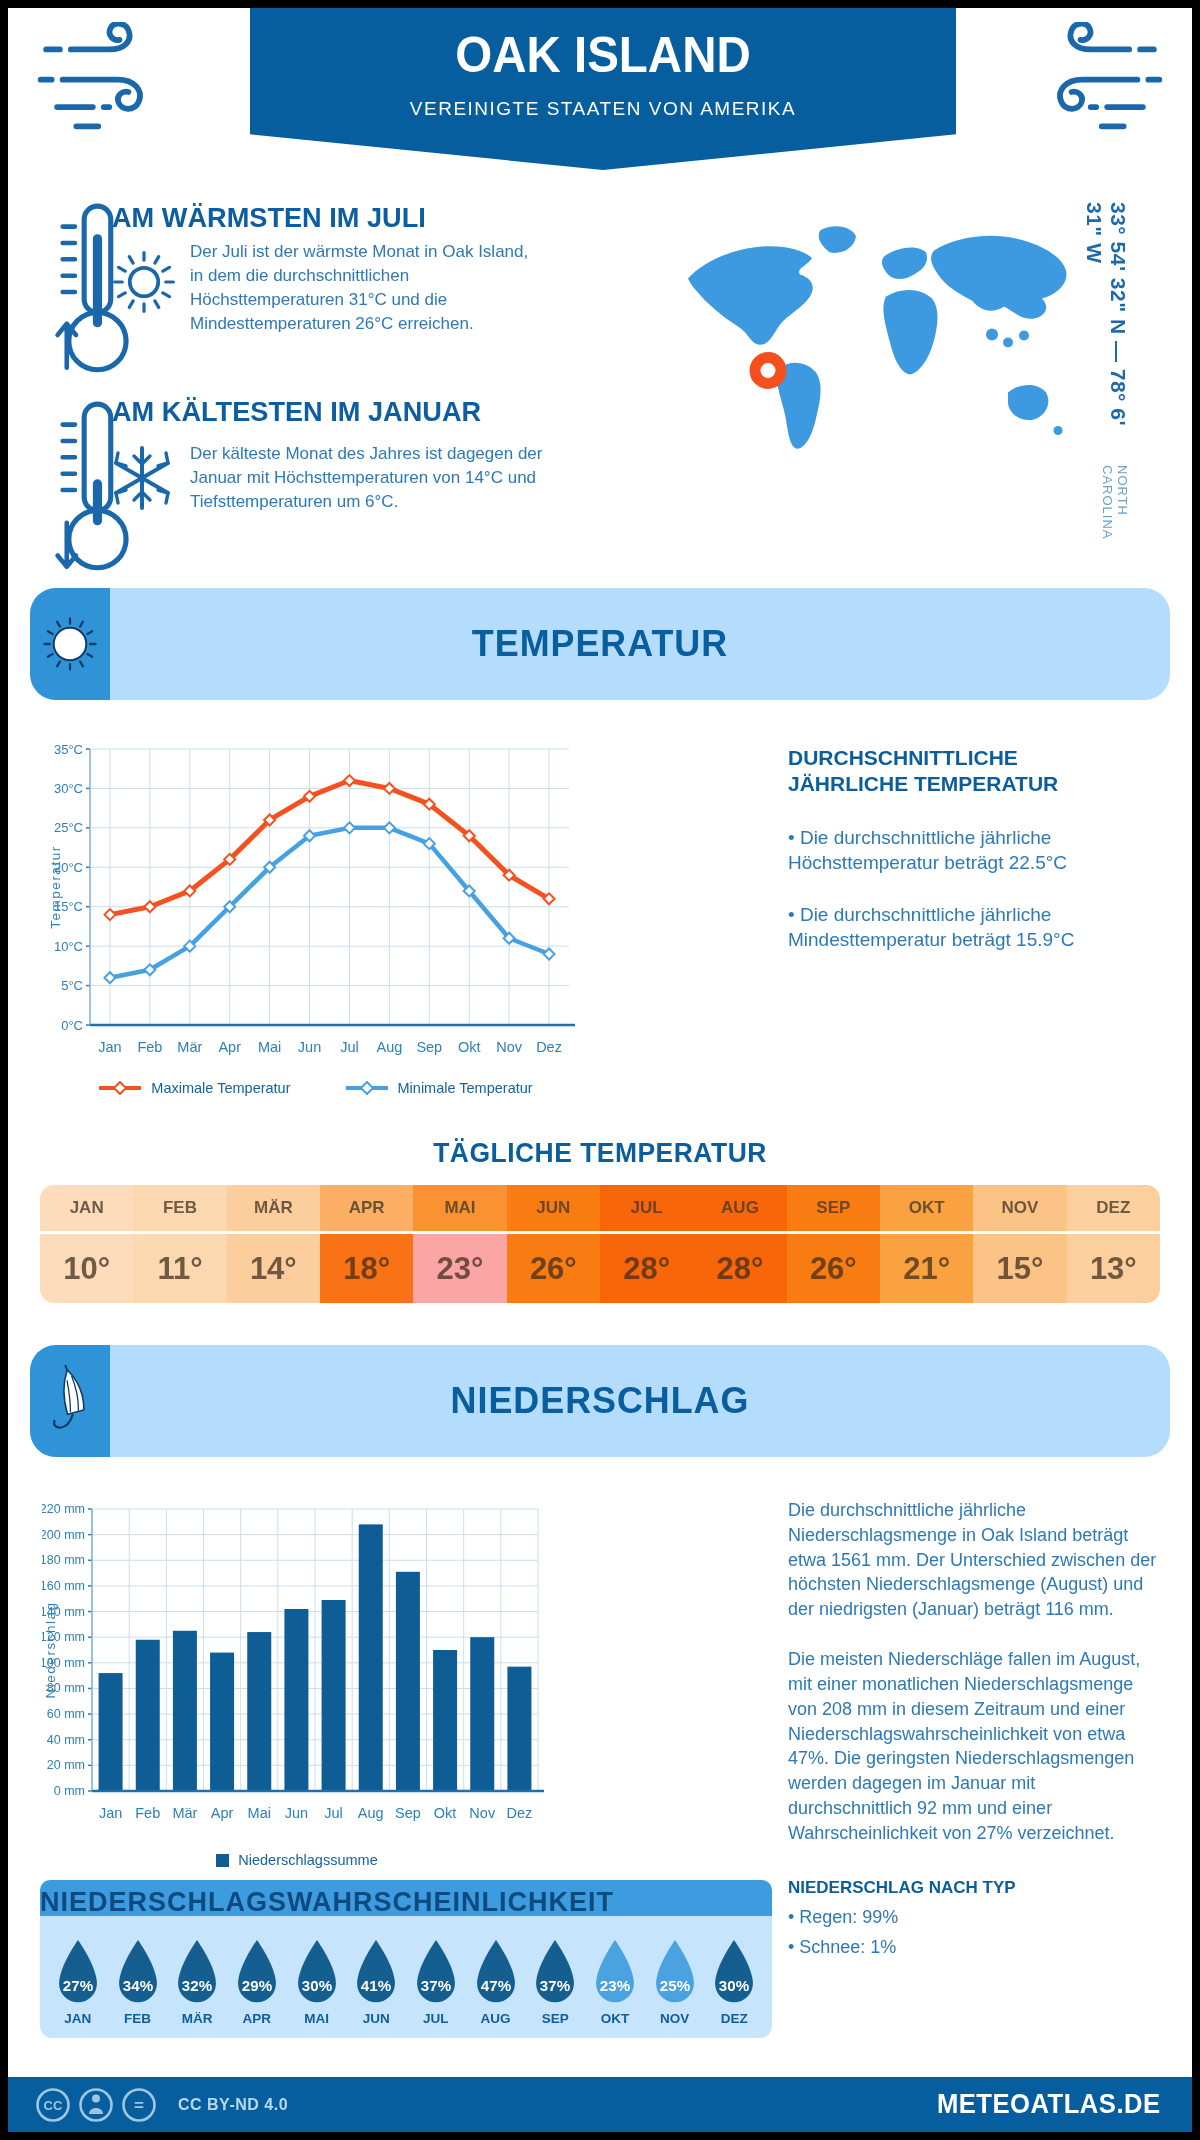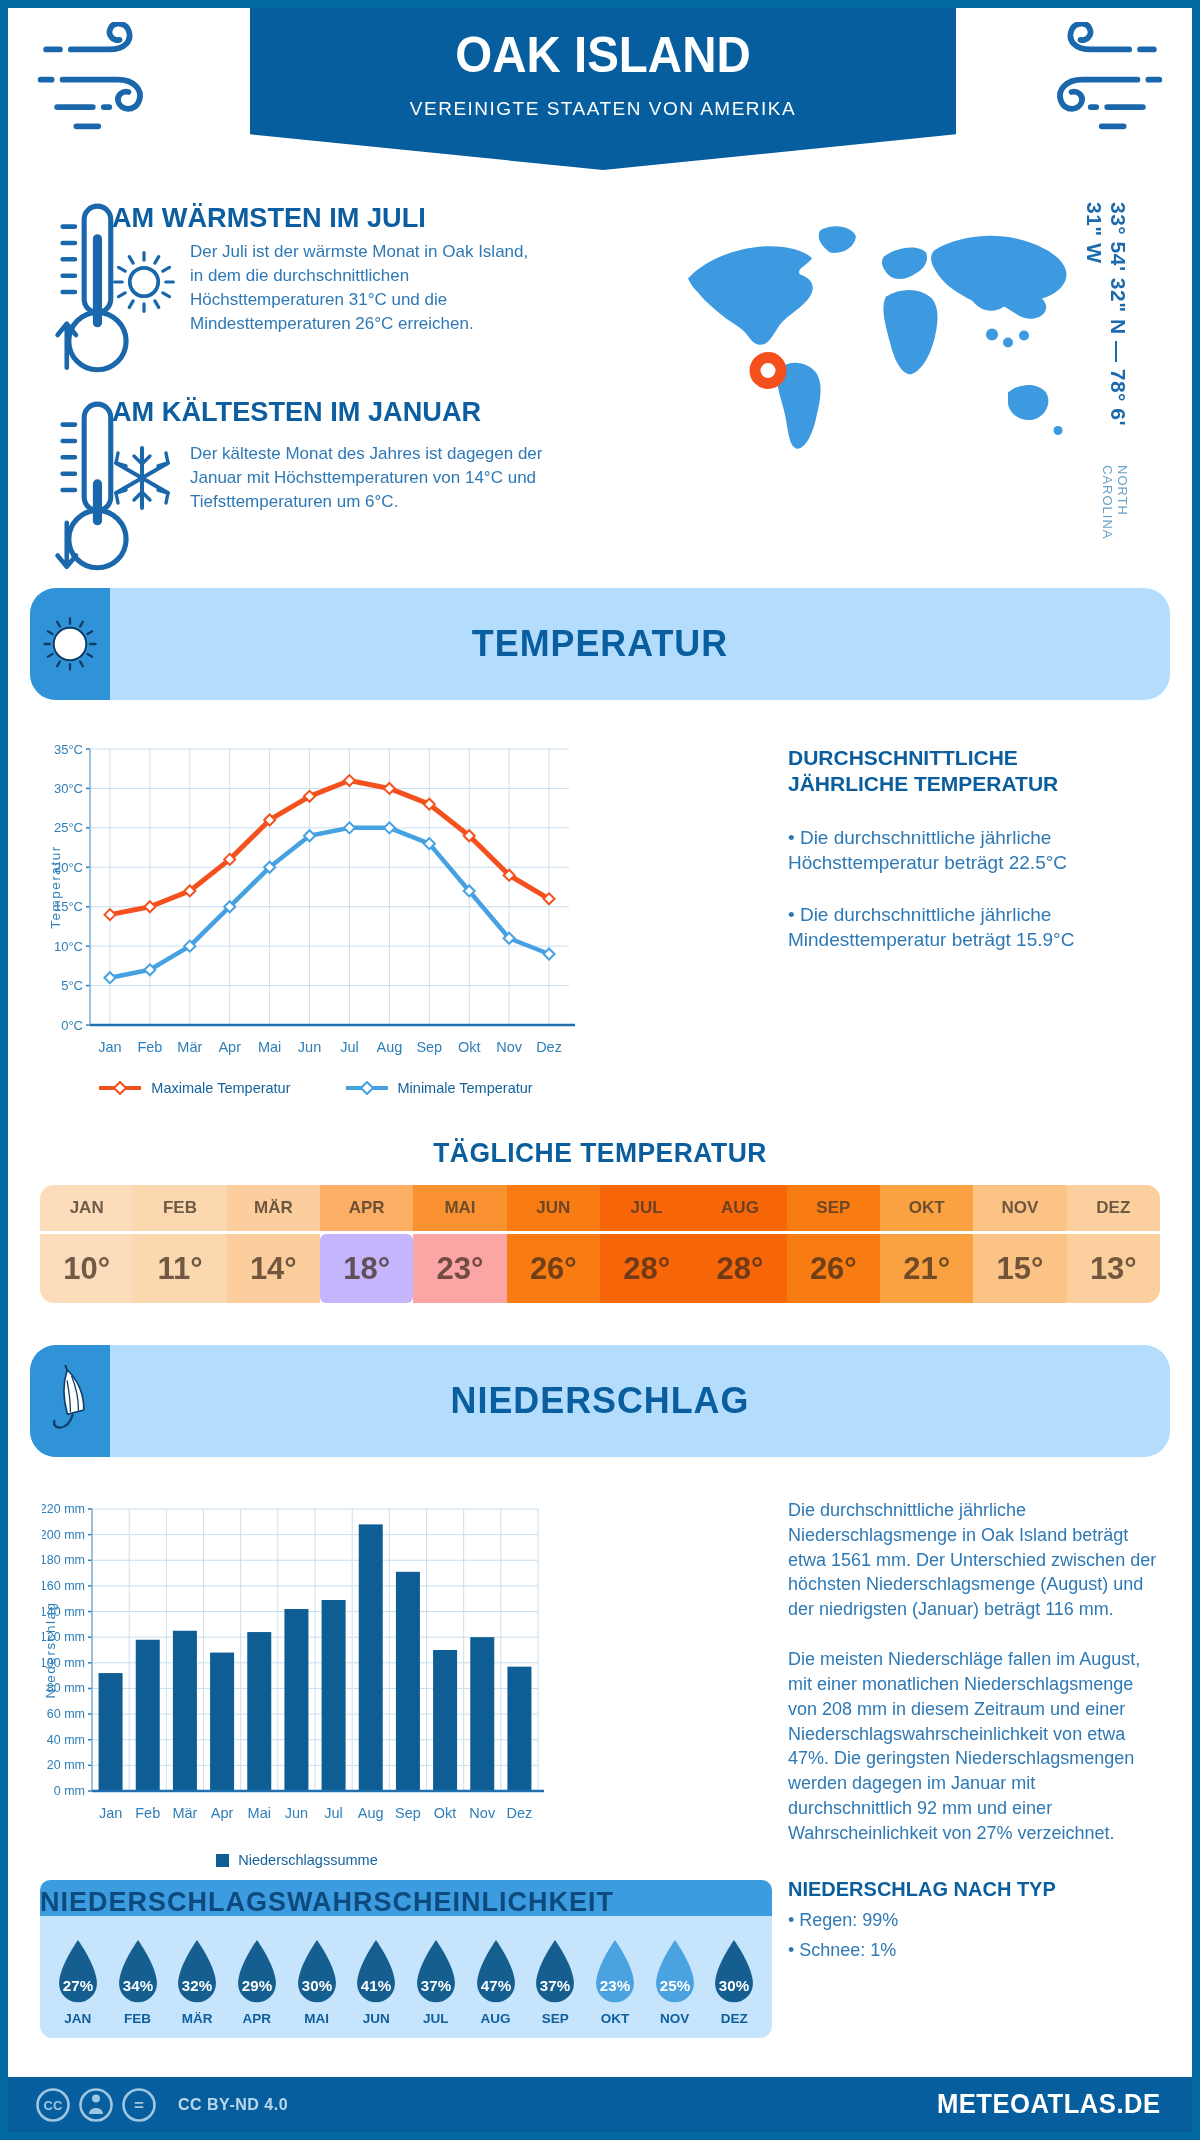--- a/index.html
+++ b/index.html
@@ -1,17 +1,17 @@
 <!DOCTYPE html>
 <html><head>
 <meta charset="utf-8">
 <style>
   html,body{margin:0;padding:0;background:#fff;}
   .page{position:relative;width:1200px;height:2140px;box-sizing:border-box;
-        border:8px solid #0369a1;background:#fff;overflow:hidden;
+        border:8px solid #000000;background:#fff;overflow:hidden;
         font-family:"Liberation Sans",sans-serif;}
   .abs{position:absolute;}
 
   
   .banner{left:242px;top:0;width:706px;height:162px;background:#075e9e;
           clip-path:polygon(0 0,100% 0,100% 78%,50% 100%,0 78%);text-align:center;color:#fff;}
   .banner h1{margin:18px 0 0;font-size:50px;font-weight:700;letter-spacing:0;
              transform:scaleX(.95);transform-origin:center;}
   .banner .sub{margin-top:14px;font-size:19px;letter-spacing:1.5px;font-weight:400;}
   .windsvg{width:165px;height:118px;}
@@ -31,21 +31,21 @@
                          display:flex;align-items:center;justify-content:center;}
   .sec-banner .sec-title{position:absolute;left:0;right:0;top:0;bottom:0;display:flex;
                          align-items:center;justify-content:center;font-size:37px;font-weight:700;
                          color:#085e9e;letter-spacing:1px;transform:scaleX(.97);}
 
   
   .rcol-h{font-size:21px;font-weight:700;color:#0b5e9d;line-height:1.25;margin:0;}
   .rcol-p{font-size:19px;color:#2e79b5;line-height:1.33;margin:27px 0 0;}
   .ptext{font-size:18px;color:#2e79b5;line-height:1.38;margin:0;}
   .ptext+.ptext{margin-top:25px;}
-  .ptype-h{font-size:20px;font-weight:700;color:#0b5e9d;margin:32px 0 0;}
+  .ptype-h{font-size:17px;font-weight:700;color:#0b5e9d;margin:32px 0 0;}
   .ptype-li{font-size:18px;color:#2e79b5;margin-top:9px;}
 
   
   .legend-row{display:flex;justify-content:center;align-items:center;gap:54px;}
   .legend-item{display:flex;align-items:center;gap:9px;font-size:14.5px;color:#16629c;}
   .swatch{width:13px;height:13px;display:inline-block;}
 
   
   .daily-title{left:0;width:100%;text-align:center;font-size:27px;font-weight:700;
                color:#0b5e9d;letter-spacing:.5px;transform:scaleX(.98);}
@@ -278,21 +278,21 @@
       <div class="hm" style="background: rgb(249, 124, 18);">JUN</div>
       <div class="hm" style="background: rgb(248, 102, 10);">JUL</div>
       <div class="hm" style="background: rgb(248, 102, 10);">AUG</div>
       <div class="hm" style="background: rgb(249, 124, 18);">SEP</div>
       <div class="hm" style="background: rgb(250, 162, 66);">OKT</div>
       <div class="hm" style="background: rgb(251, 195, 134);">NOV</div>
       <div class="hm" style="background: rgb(252, 207, 158);">DEZ</div>
       <div class="hv" style="background: rgb(252, 220, 186);">10°</div>
       <div class="hv" style="background: rgb(252, 216, 176);">11°</div>
       <div class="hv" style="background: rgb(252, 206, 158);">14°</div>
-      <div class="hv" style="background: #c4b5fd; border-radius: 6px;">18°</div>
+      <div class="hv" style="background: #f97316;">18°</div>
       <div class="hv" style="background: #fca5a5;">23°</div>
       <div class="hv" style="background: rgb(249, 124, 18);">26°</div>
       <div class="hv" style="background: rgb(248, 102, 10);">28°</div>
       <div class="hv" style="background: rgb(248, 102, 10);">28°</div>
       <div class="hv" style="background: rgb(249, 124, 18);">26°</div>
       <div class="hv" style="background: rgb(250, 162, 66);">21°</div>
       <div class="hv" style="background: rgb(251, 195, 134);">15°</div>
       <div class="hv" style="background: rgb(252, 207, 158);">13°</div>
     </div>
 

